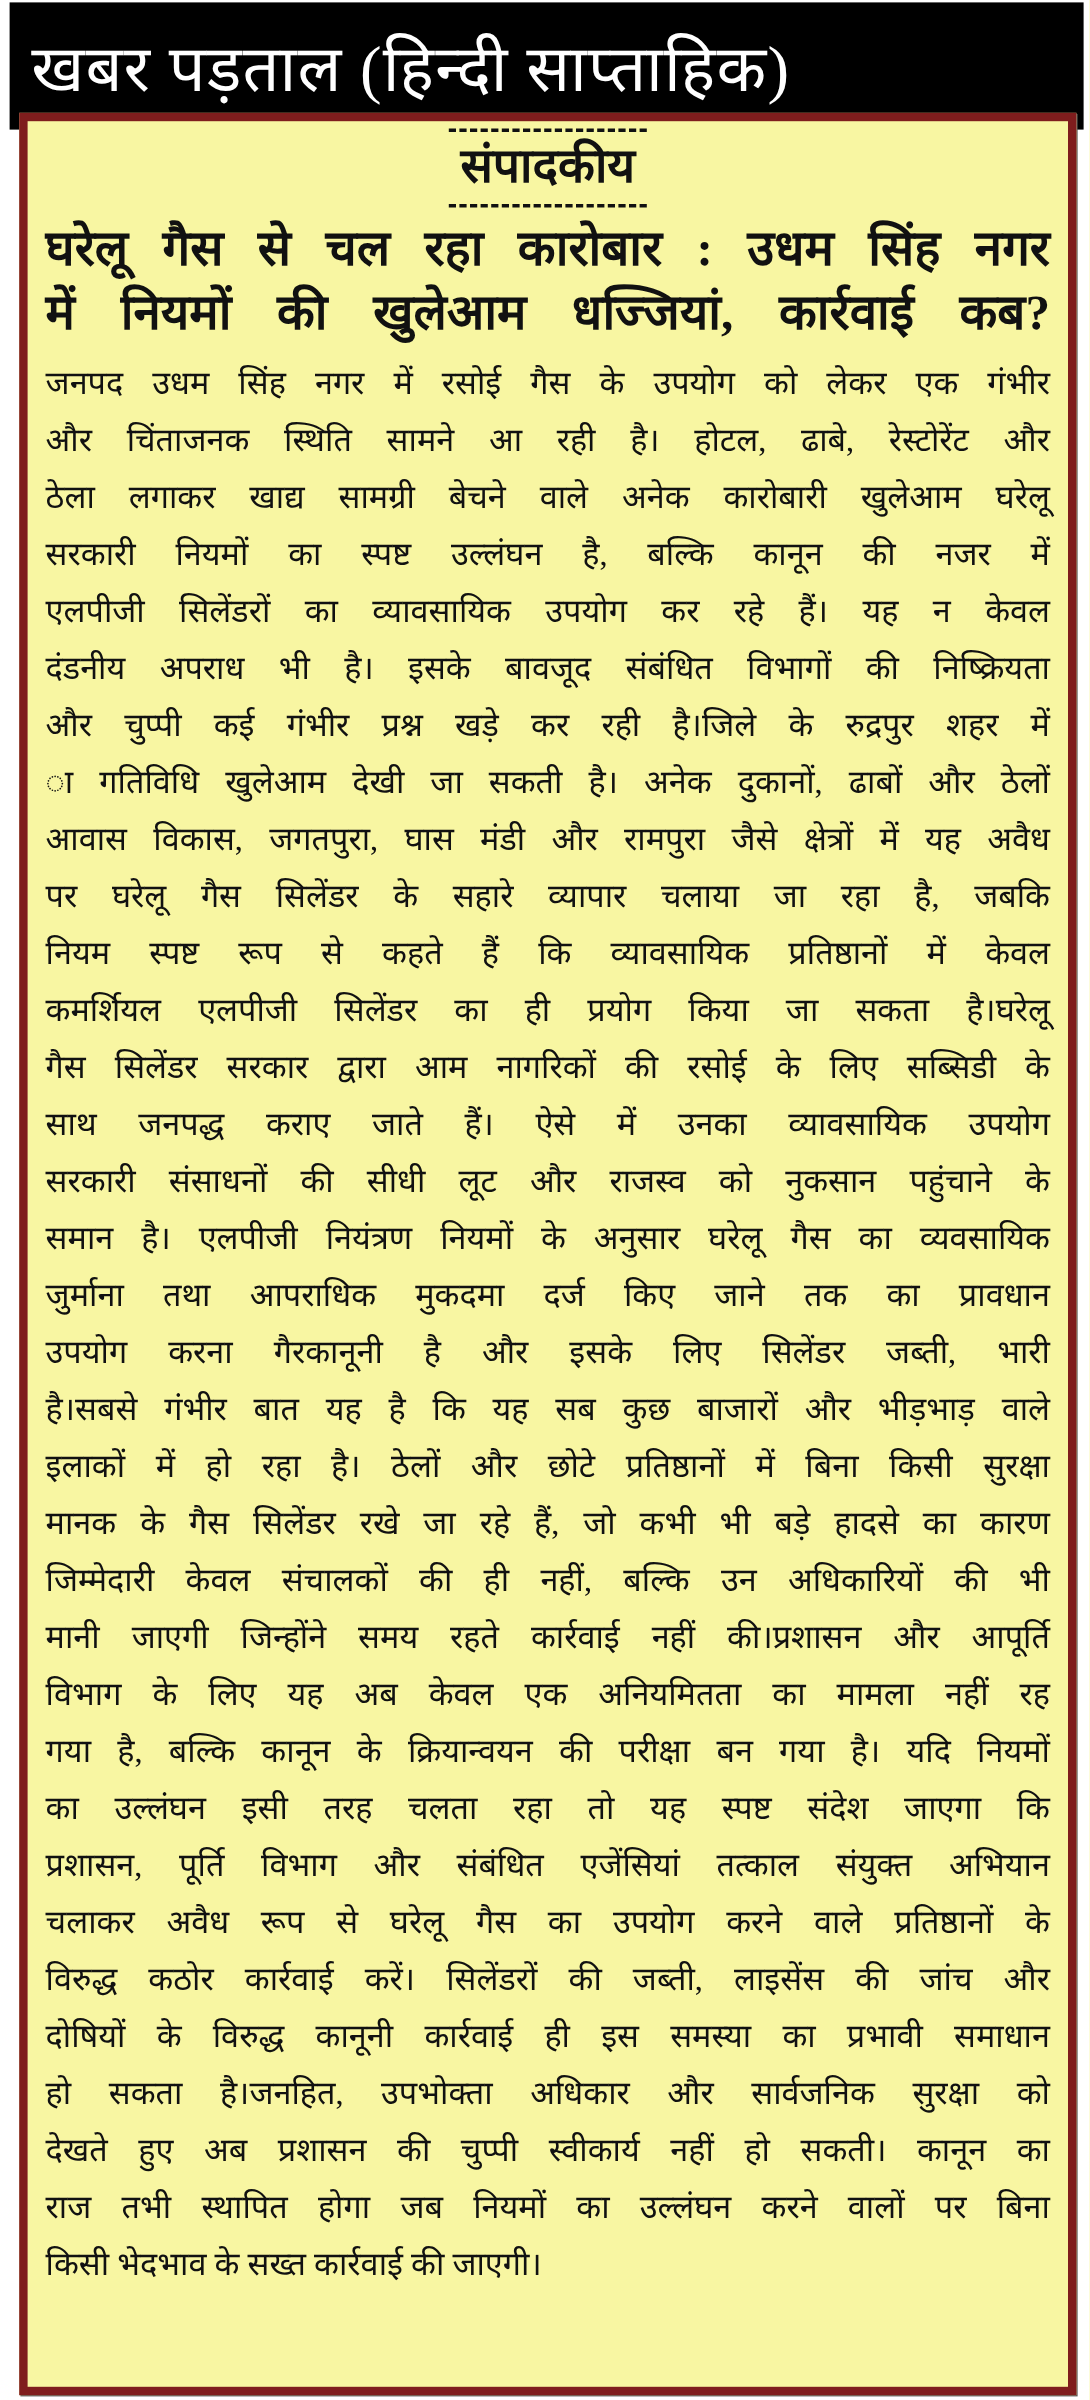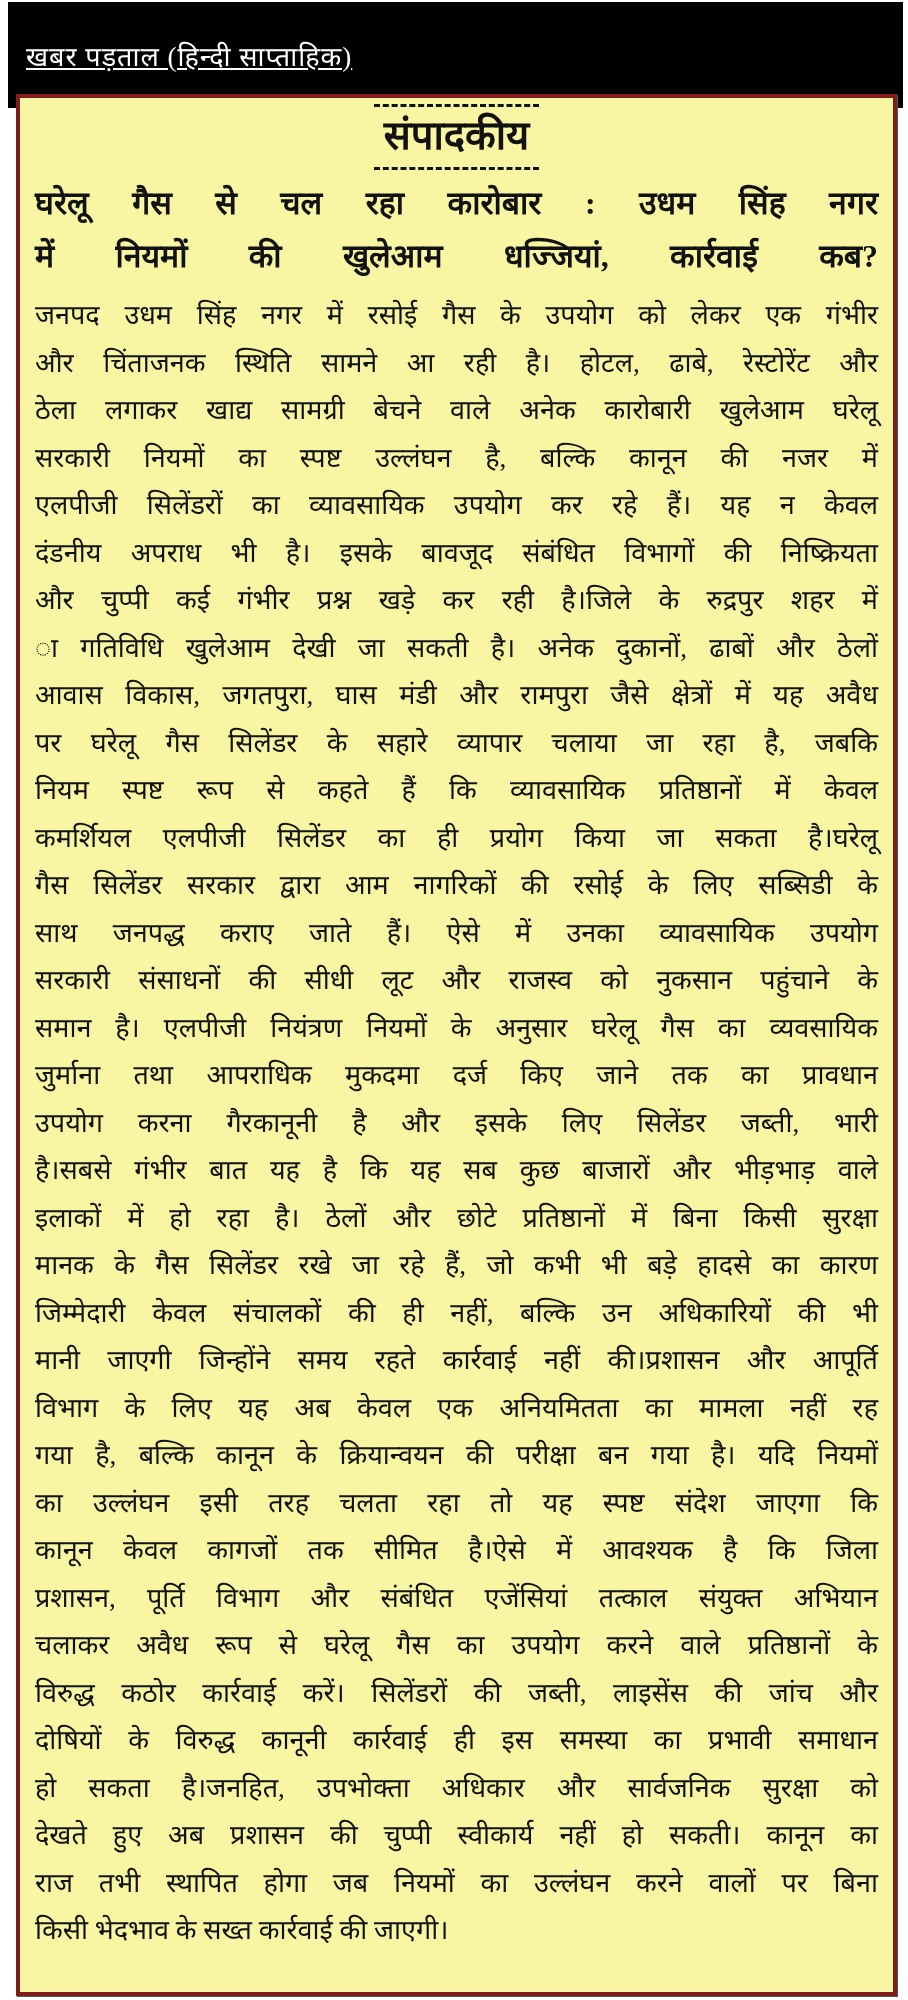--- a/index.html
+++ b/index.html
@@ -14,48 +14,47 @@
   .masthead {
     position: absolute;
     left: 8px; top: 2px;
     width: 895px; height: 106px;
     background: #000000;
     color: #ffffff;
     display: flex;
     align-items: center;
     padding-left: 18px;
     box-sizing: border-box;
-    font-size: 27px;
+    font-size: 54px;
     letter-spacing: 1px;
     white-space: nowrap;
-    text-decoration: underline;
   }
   .panel {
     position: absolute;
     left: 16px; top: 94px;
     width: 881px; height: 1902px;
     background: #f8f6a2;
-    border: 4px solid #7f1d1d;
+    border: 7px solid #7f1d1d;
     box-sizing: border-box;
     padding: 4px 15px 0 15px;
     box-shadow: 1px 1px 0 #555;
   }
   .label-wrap { text-align: center; margin-top: 2px; line-height: 58px; }
   .editorial-label {
     display: inline-block;
     font-weight: 700;
     font-size: 40px;
     border-top: 3px dashed #111;
     border-bottom: 3px dashed #111;
     padding: 0 10px 2px 10px;
   }
   .headline { margin-top: 4px; }
   .hline {
     font-weight: 700;
-    font-size: 32px;
+    font-size: 41px;
     line-height: 53px;
     text-align: justify;
     text-align-last: justify;
     white-space: normal;
   }
   .body-text { margin-top: 9px; }
   .bline {
     font-size: 27px;
     line-height: 47.5px;
     text-align: justify;
@@ -100,21 +99,20 @@
       <div class="bline">जुर्माना तथा आपराधिक मुकदमा दर्ज किए जाने तक का प्रावधान</div>
       <div class="bline">उपयोग करना गैरकानूनी है और इसके लिए सिलेंडर जब्ती, भारी</div>
       <div class="bline">है।सबसे गंभीर बात यह है कि यह सब कुछ बाजारों और भीड़भाड़ वाले</div>
       <div class="bline">इलाकों में हो रहा है। ठेलों और छोटे प्रतिष्ठानों में बिना किसी सुरक्षा</div>
       <div class="bline">मानक के गैस सिलेंडर रखे जा रहे हैं, जो कभी भी बड़े हादसे का कारण</div>
       <div class="bline">जिम्मेदारी केवल संचालकों की ही नहीं, बल्कि उन अधिकारियों की भी</div>
       <div class="bline">मानी जाएगी जिन्होंने समय रहते कार्रवाई नहीं की।प्रशासन और आपूर्ति</div>
       <div class="bline">विभाग के लिए यह अब केवल एक अनियमितता का मामला नहीं रह</div>
       <div class="bline">गया है, बल्कि कानून के क्रियान्वयन की परीक्षा बन गया है। यदि नियमों</div>
       <div class="bline">का उल्लंघन इसी तरह चलता रहा तो यह स्पष्ट संदेश जाएगा कि</div>
-      <div class="bline">कानून केवल कागजों तक सीमित है।ऐसे में आवश्यक है कि जिला</div>
       <div class="bline">प्रशासन, पूर्ति विभाग और संबंधित एजेंसियां तत्काल संयुक्त अभियान</div>
       <div class="bline">चलाकर अवैध रूप से घरेलू गैस का उपयोग करने वाले प्रतिष्ठानों के</div>
       <div class="bline">विरुद्ध कठोर कार्रवाई करें। सिलेंडरों की जब्ती, लाइसेंस की जांच और</div>
       <div class="bline">दोषियों के विरुद्ध कानूनी कार्रवाई ही इस समस्या का प्रभावी समाधान</div>
       <div class="bline">हो सकता है।जनहित, उपभोक्ता अधिकार और सार्वजनिक सुरक्षा को</div>
       <div class="bline">देखते हुए अब प्रशासन की चुप्पी स्वीकार्य नहीं हो सकती। कानून का</div>
       <div class="bline">राज तभी स्थापित होगा जब नियमों का उल्लंघन करने वालों पर बिना</div>
       <div class="bline">किसी भेदभाव के सख्त कार्रवाई की जाएगी।</div>
     </div>
 </div>

